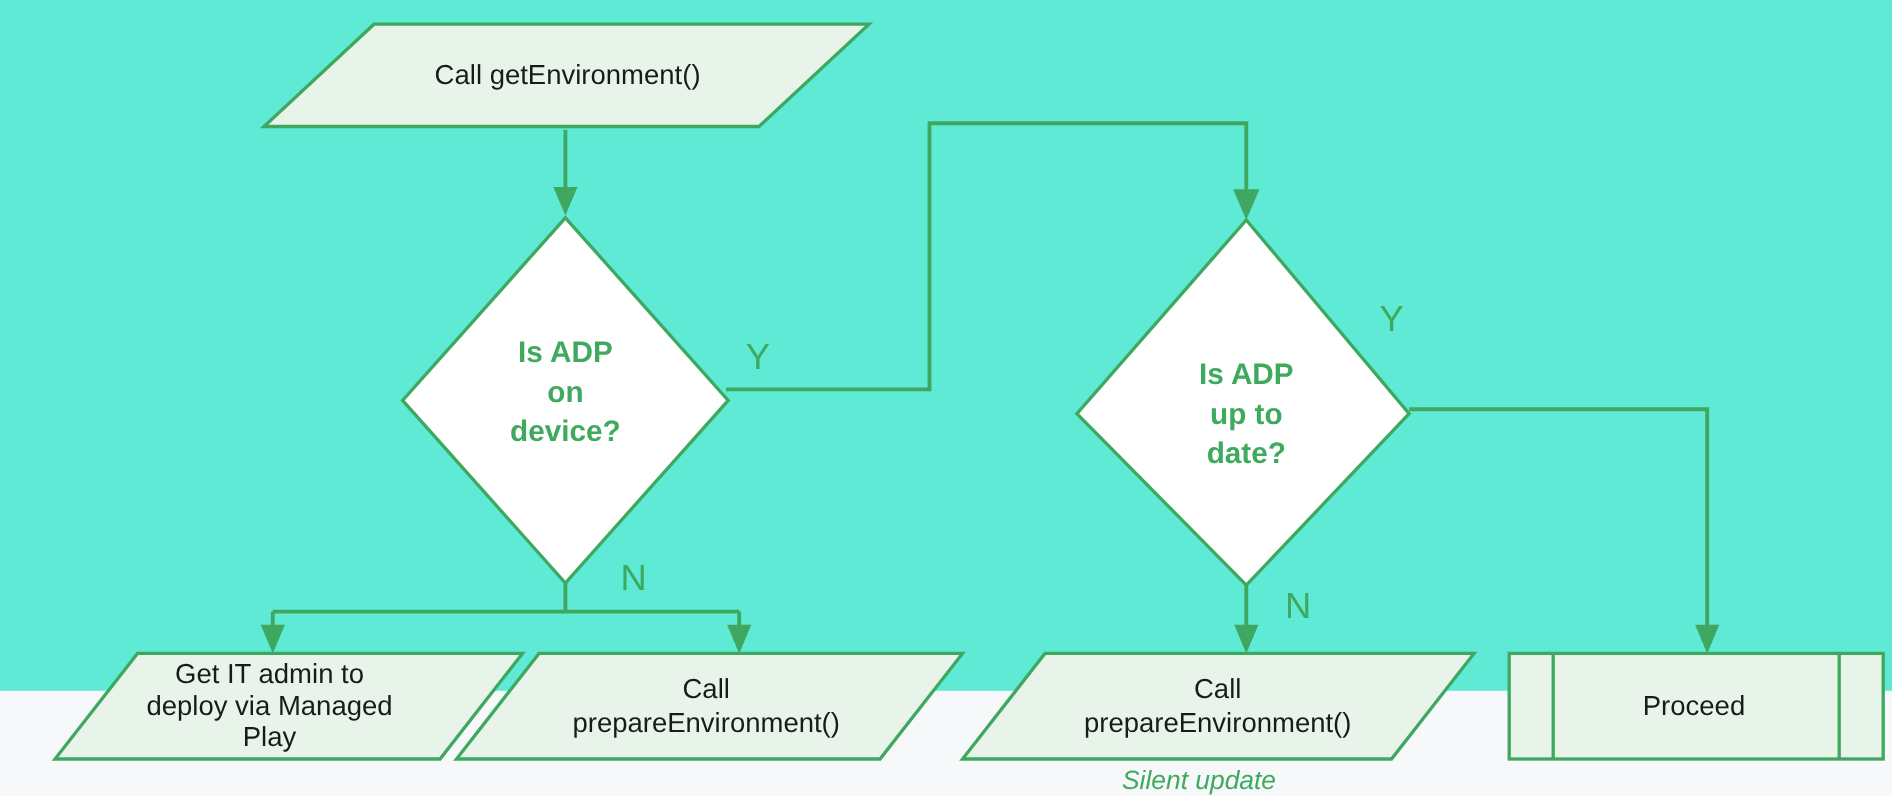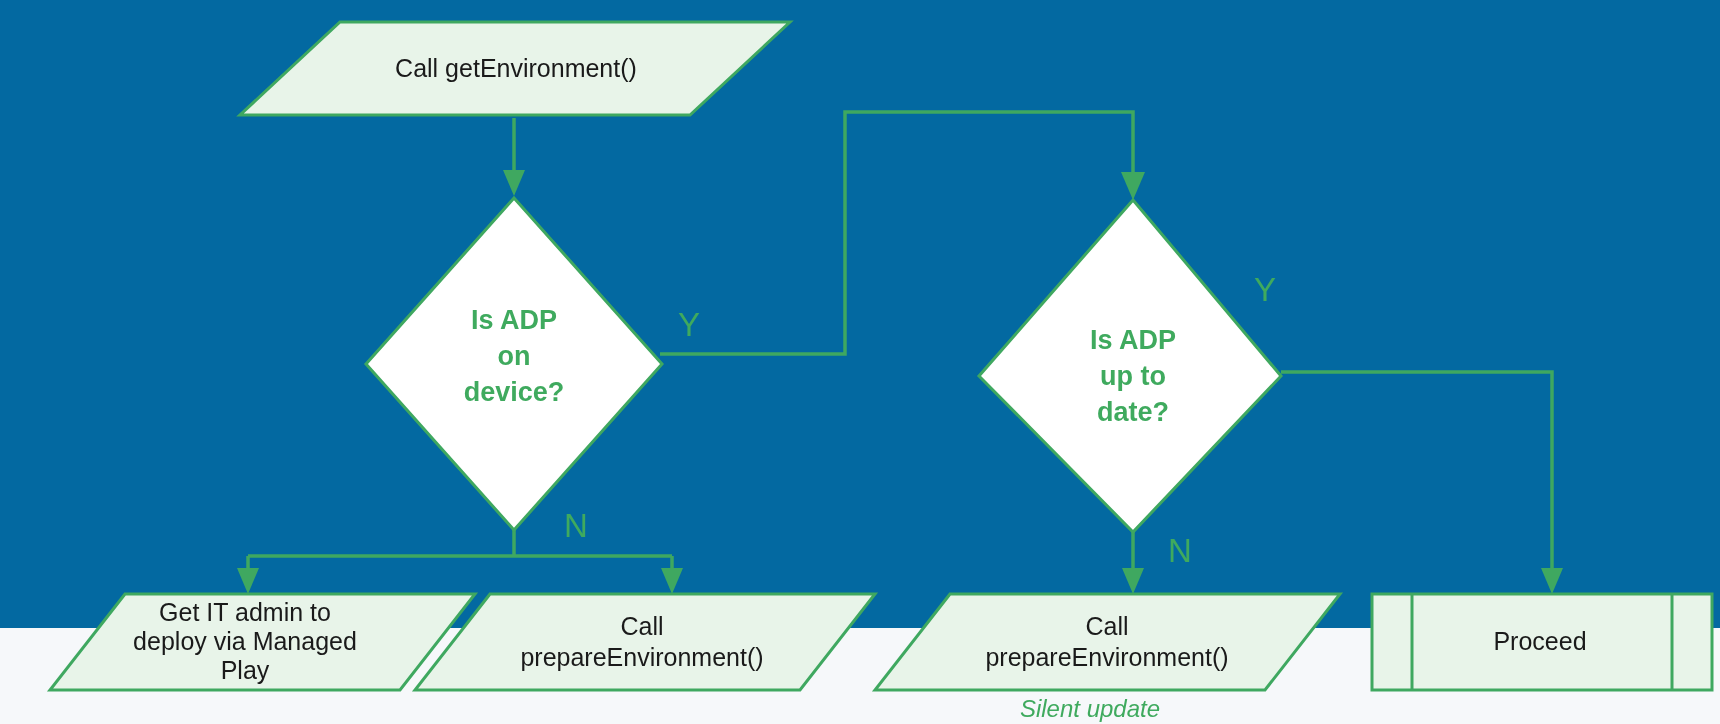--- a/index.html
+++ b/index.html
@@ -10,21 +10,21 @@
   body {
     width: 1720px;
     height: 724px;
     overflow: hidden;
     font-family: "Liberation Sans", sans-serif;
   }
   #flowchart-root {
     position: relative;
     width: 1720px;
     height: 628px;
-    background: #0369a1;
+    background: #5eead4;
     text-decoration: underline;
   }
   svg#diagram {
     display: block;
     width: 1720px;
     height: 724px;
   }
   .shape-fill { fill: #e8f4e9; }
   .shape-white { fill: #ffffff; }
   .shape-stroke {

